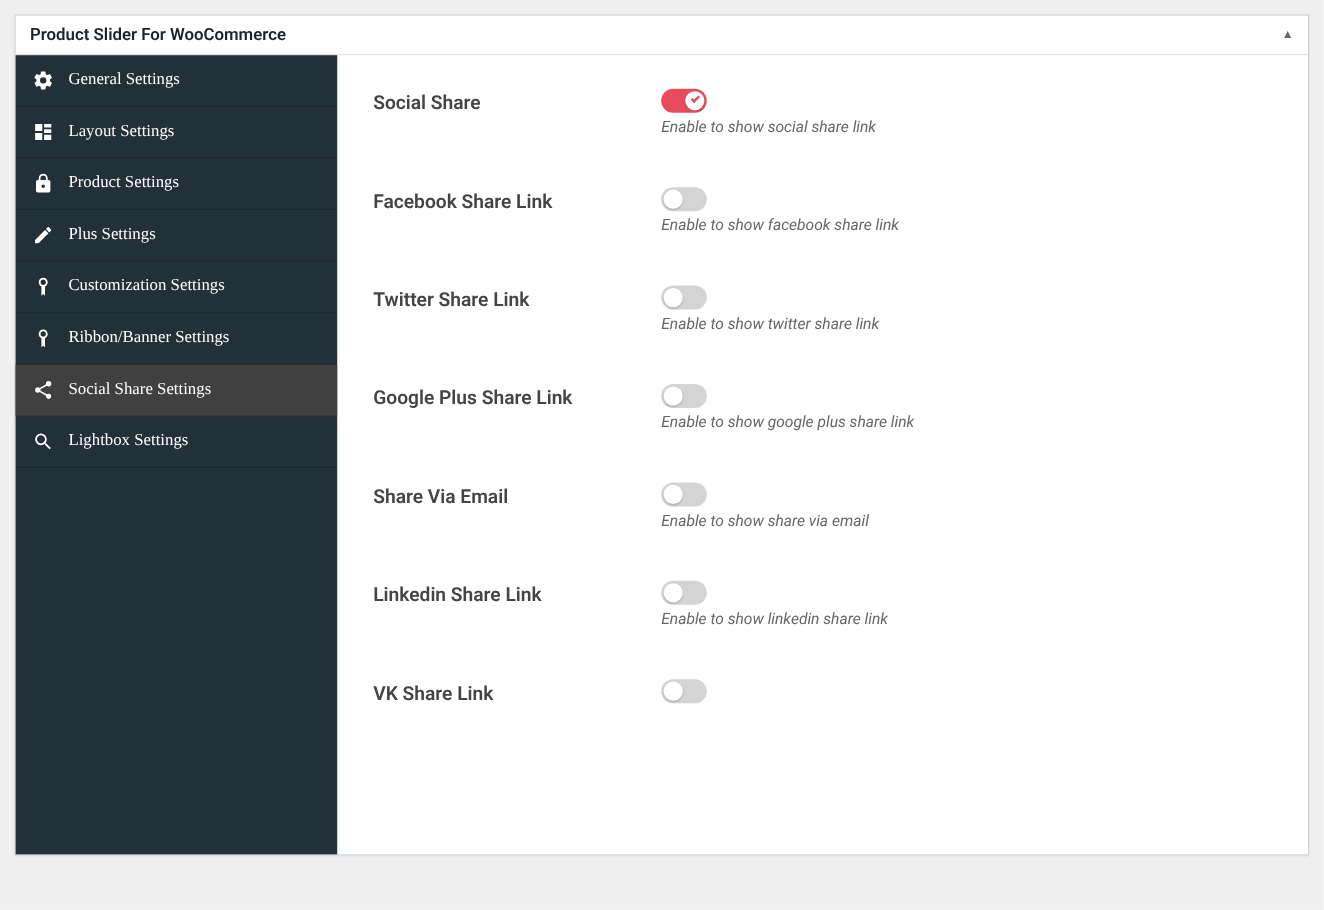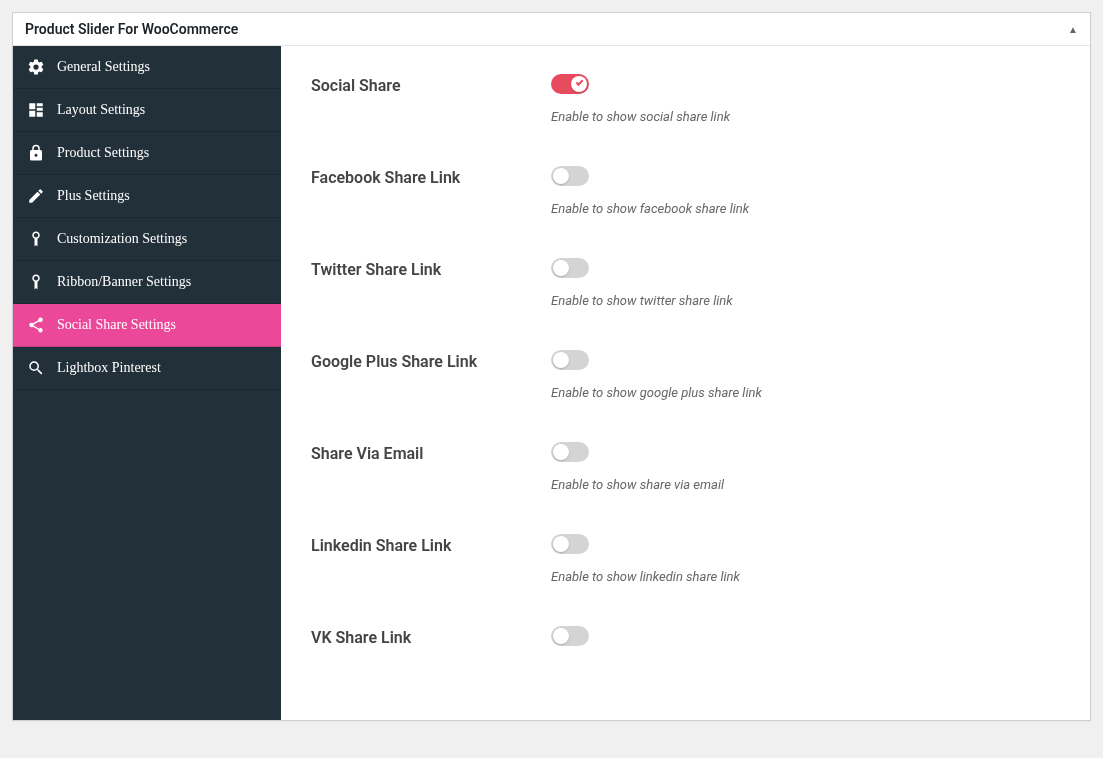--- a/index.html
+++ b/index.html
@@ -47,21 +47,21 @@
       align-items: center;
       padding: 12px 14px;
       color: #fff;
       font-size: 14px;
       cursor: pointer;
       gap: 12px;
       border-bottom: 1px solid rgba(0,0,0,0.15);
       font-family: Liberation Serif, serif;
     }
     .sidebar-item.active {
-      background: #ec4899;
+      background: #404040;
       color: #fff;
     }
     .sidebar-item .icon {
       width: 18px;
       height: 18px;
       display: flex;
       align-items: center;
       justify-content: center;
       flex-shrink: 0;
     }
@@ -86,21 +86,21 @@
       padding-top: 2px;
       flex-shrink: 0;
     }
     .setting-control {
       flex: 1;
     }
     .setting-desc {
       font-style: italic;
       color: #666;
       font-size: 13px;
-      margin-top: 11px;
+      margin-top: 1px;
     }
     .toggle {
       position: relative;
       width: 38px;
       height: 20px;
       border-radius: 20px;
       background: #d4d4d4;
       cursor: pointer;
       display: inline-block;
     }
@@ -207,21 +207,21 @@
         </span>
         <span>Social Share Settings</span>
       </div>
 
       <div class="sidebar-item">
         <span class="icon">
           <svg viewBox="0 0 24 24">
               <path d="M9.5,3A6.5,6.5 0 0,1 16,9.5C16,11.11 15.41,12.59 14.44,13.73L14.71,14H15.5L20.5,19L19,20.5L14,15.5V14.71L13.73,14.44C12.59,15.41 11.11,16 9.5,16A6.5,6.5 0 0,1 3,9.5A6.5,6.5 0 0,1 9.5,3M9.5,5C7,5 5,7 5,9.5C5,12 7,14 9.5,14C12,14 14,12 14,9.5C14,7 12,5 9.5,5Z"></path>
             </svg>
         </span>
-        <span>Lightbox Pinterest</span>
+        <span>Lightbox Settings</span>
       </div>
 
     </div>
 
     <div class="content">
 
       <div class="setting-row">
         <div class="setting-label">Social Share</div>
         <div class="setting-control">
           <span class="toggle on"><span class="check"></span></span>

